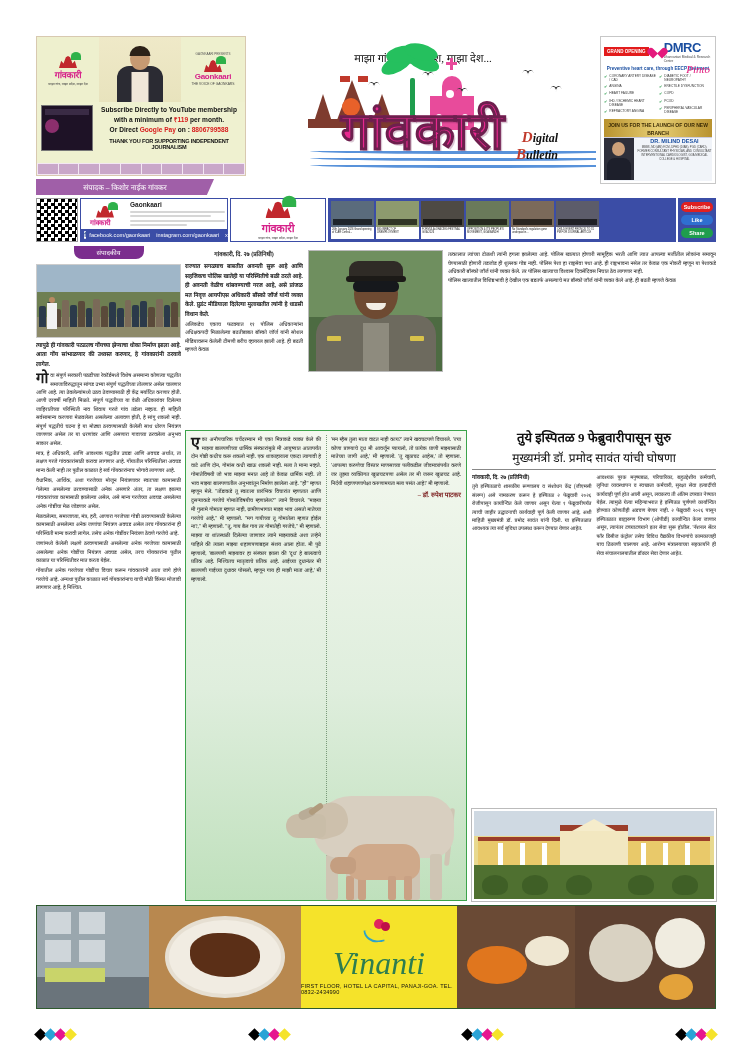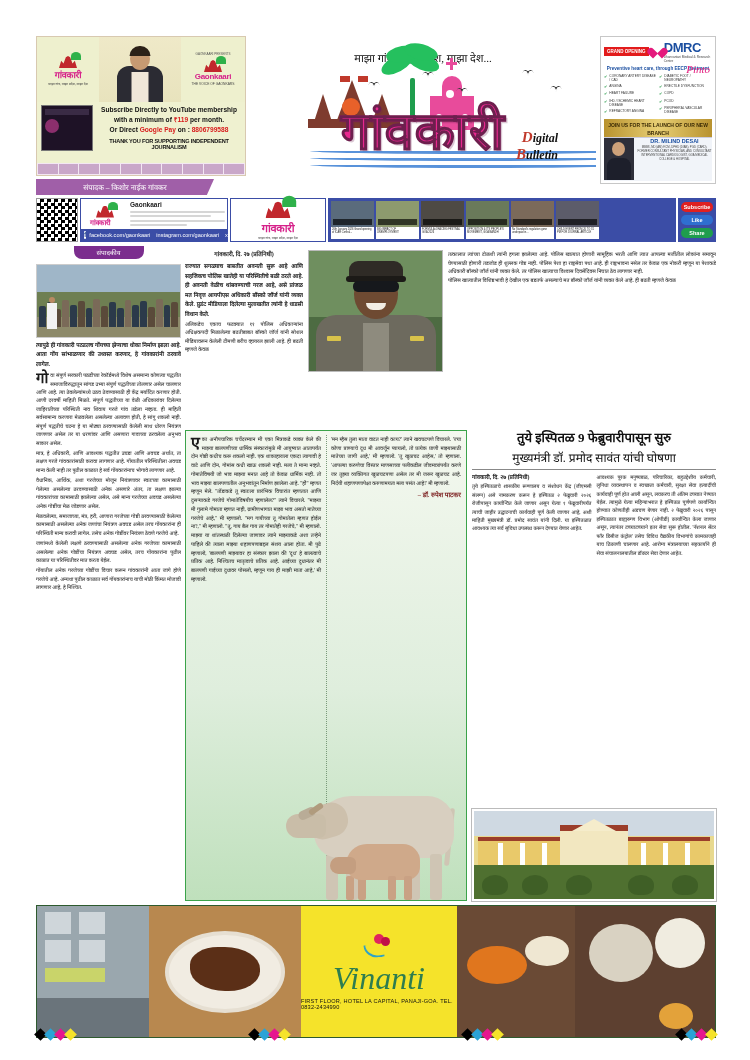--- a/index.html
+++ b/index.html
@@ -304,21 +304,21 @@
               background:linear-gradient(180deg,#cfd9e2 0 28%, #e8d98f 28% 64%, #5d7a3c 64%);}
   .hosp-wing{position:absolute;top:26px;height:40px;background:#e9c96a;border-top:4px solid #9b3d2a;}
   .hosp-wing.l{left:4px;width:95px}.hosp-wing.r{right:4px;width:95px}
   .hosp-center{position:absolute;left:50%;transform:translateX(-50%);top:14px;width:68px;height:52px;background:#f2e7c0;border-top:6px solid #9b3d2a;}
   .hosp-ped{position:absolute;left:50%;transform:translateX(-50%);top:8px;width:44px;height:12px;background:#f5eccb;clip-path:polygon(0 100%,50% 0,100% 100%);}
   .col-px{position:absolute;bottom:26px;width:5px;height:30px;background:#fff;}
   .hosp-green{position:absolute;left:0;right:0;bottom:0;height:34px;background:#4f7030;}
   .hosp-bush{position:absolute;bottom:4px;width:26px;height:20px;border-radius:50% 50% 40% 40%;background:#3f5f26;}
 
   
-  .bottom-ad { height: 133px; margin-top:4px; border:1px solid #2e5a2e; display:flex; }
+  .bottom-ad { height: 104px; margin-top:4px; border:1px solid #2e5a2e; display:flex; }
   .ba-img { width: 112px; position:relative; overflow:hidden; background:#7c8a92; }
   .ba-img.b1 { background:linear-gradient(180deg,#9aa7ae 0 70%, #6a747b 70%); }
   .bld{position:absolute;background:#cfd6da;}
   .ba-img.b2 { width:152px; background:#b8884f; }
   .plate{position:absolute;left:50%;top:50%;transform:translate(-50%,-50%);width:112px;height:74px;border-radius:50%;background:#f1ece2;box-shadow:0 0 0 4px #e6dfd2;}
   .meat{position:absolute;left:50%;top:48%;transform:translate(-50%,-50%);width:70px;height:44px;border-radius:40% 50% 45% 50%;background:#5b2f17;}
   .ba-yellow { flex:1; background:#f5e32a; position:relative; display:flex; flex-direction:column; align-items:center; justify-content:center;}
   .vin-logo { width:34px;height:26px;position:relative;margin-bottom:2px;}
   .vin-logo .f1{position:absolute;left:12px;top:0;width:10px;height:10px;border-radius:50%;background:#e0245e;}
   .vin-logo .f2{position:absolute;left:19px;top:3px;width:9px;height:9px;border-radius:50%;background:#c01048;}

